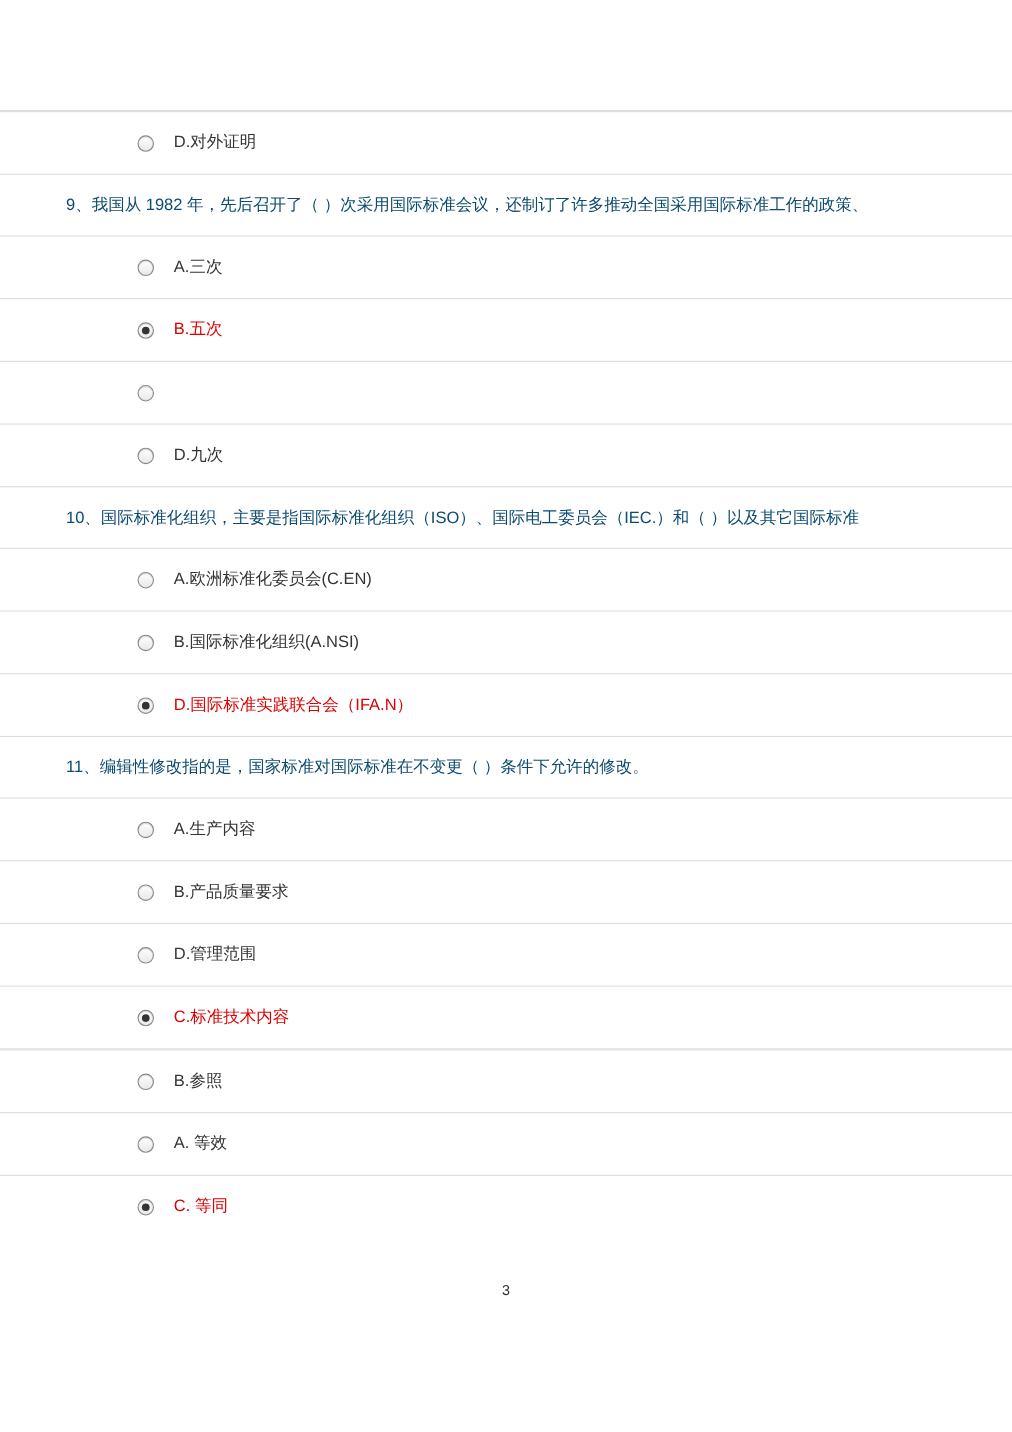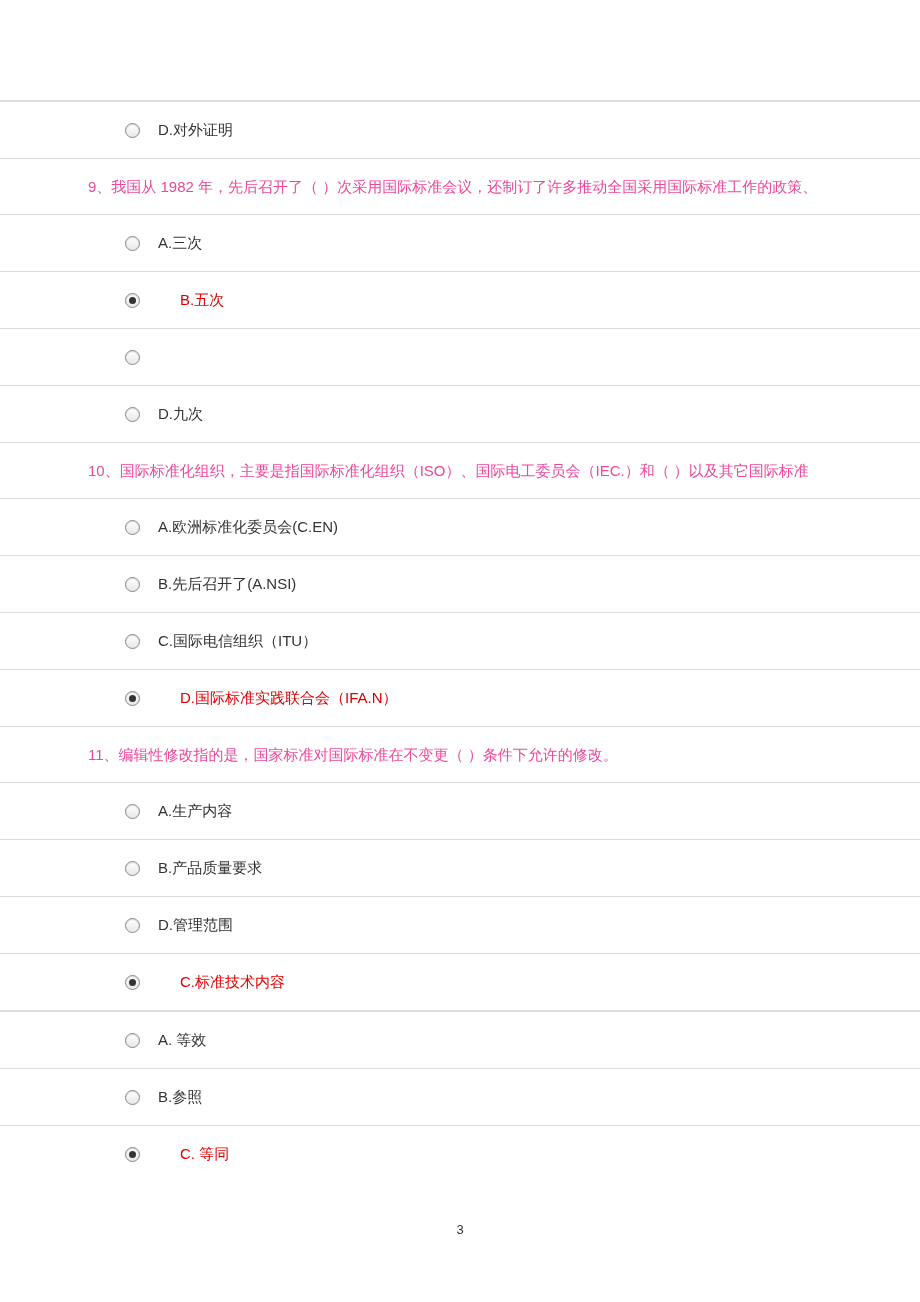--- a/index.html
+++ b/index.html
@@ -15,24 +15,24 @@
   .page {
     padding: 0 0 60px 0;
   }
   .question-block {
     border-top: 1px solid #ddd;
   }
   .question-block:first-child {
     border-top: none;
   }
   .question-text {
-    padding: 14px 0 14px 88px;
+    padding: 14px 0 14px 60px;
     font-size: 15px;
     line-height: 1.8;
-    color: #ec4899;
+    color: #0c4a6e;
     font-family: Arial, "Microsoft YaHei", sans-serif;
     white-space: nowrap;
   }
   .option-row {
     display: flex;
     align-items: center;
     border-top: 1px solid #ddd;
     min-height: 48px;
     padding: 4px 18px;
   }
@@ -48,21 +48,20 @@
   .option-row .label-cell {
     flex: 1;
     padding: 8px 0;
     font-size: 15px;
     line-height: 1.6;
     color: #333;
     font-family: Arial, "Microsoft YaHei", sans-serif;
   }
   .option-row .label-cell.correct {
     color: #d00;
-    margin-left: 22px;
   }
   .radio {
     width: 13px;
     height: 13px;
     border: 1px solid #888;
     border-radius: 50%;
     background: linear-gradient(#fff, #e8e8e8);
     box-shadow: inset 0 1px 1px rgba(0,0,0,0.15);
     position: relative;
     display: inline-block;
@@ -134,27 +133,21 @@
         <div class="option-row">
           <div class="radio-cell">
             <span class="radio"></span>
           </div>
           <div class="label-cell">A.欧洲标准化委员会(C.EN)</div>
         </div>
         <div class="option-row">
           <div class="radio-cell">
             <span class="radio"></span>
           </div>
-          <div class="label-cell">B.先后召开了(A.NSI)</div>
-        </div>
-        <div class="option-row">
-          <div class="radio-cell">
-            <span class="radio"></span>
-          </div>
-          <div class="label-cell">C.国际电信组织（ITU）</div>
+          <div class="label-cell">B.国际标准化组织(A.NSI)</div>
         </div>
         <div class="option-row">
           <div class="radio-cell">
             <span class="radio selected"></span>
           </div>
           <div class="label-cell correct">D.国际标准实践联合会（IFA.N）</div>
         </div>
       </div>
       <div class="question-block">
         <div class="question-text">11、编辑性修改指的是，国家标准对国际标准在不变更（ ）条件下允许的修改。</div>
@@ -181,27 +174,27 @@
             <span class="radio selected"></span>
           </div>
           <div class="label-cell correct">C.标准技术内容</div>
         </div>
       </div>
       <div class="question-block">
         <div class="option-row">
           <div class="radio-cell">
             <span class="radio"></span>
           </div>
+          <div class="label-cell">B.参照</div>
+        </div>
+        <div class="option-row">
+          <div class="radio-cell">
+            <span class="radio"></span>
+          </div>
           <div class="label-cell">A.  等效</div>
-        </div>
-        <div class="option-row">
-          <div class="radio-cell">
-            <span class="radio"></span>
-          </div>
-          <div class="label-cell">B.参照</div>
         </div>
         <div class="option-row">
           <div class="radio-cell">
             <span class="radio selected"></span>
           </div>
           <div class="label-cell correct">C.  等同</div>
         </div>
       </div>
     </div>
   <div class="page-number">3</div>

